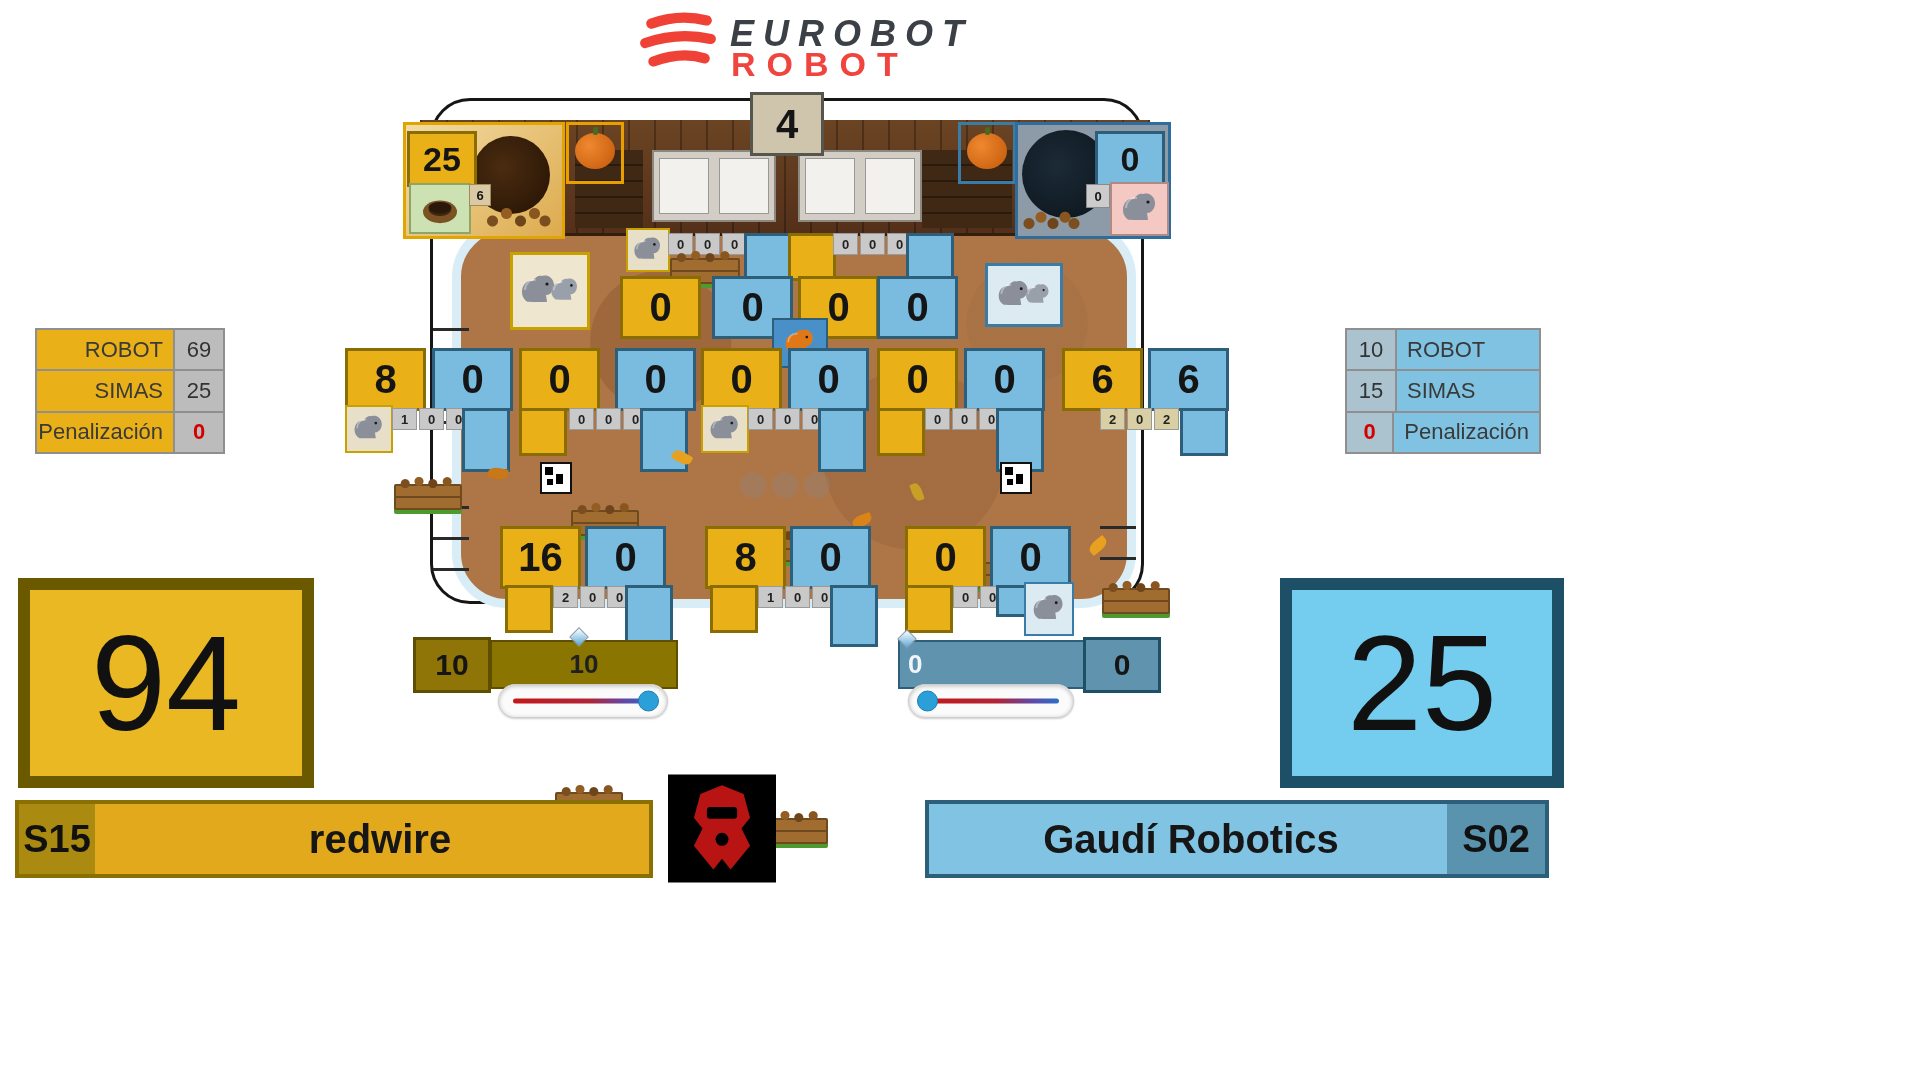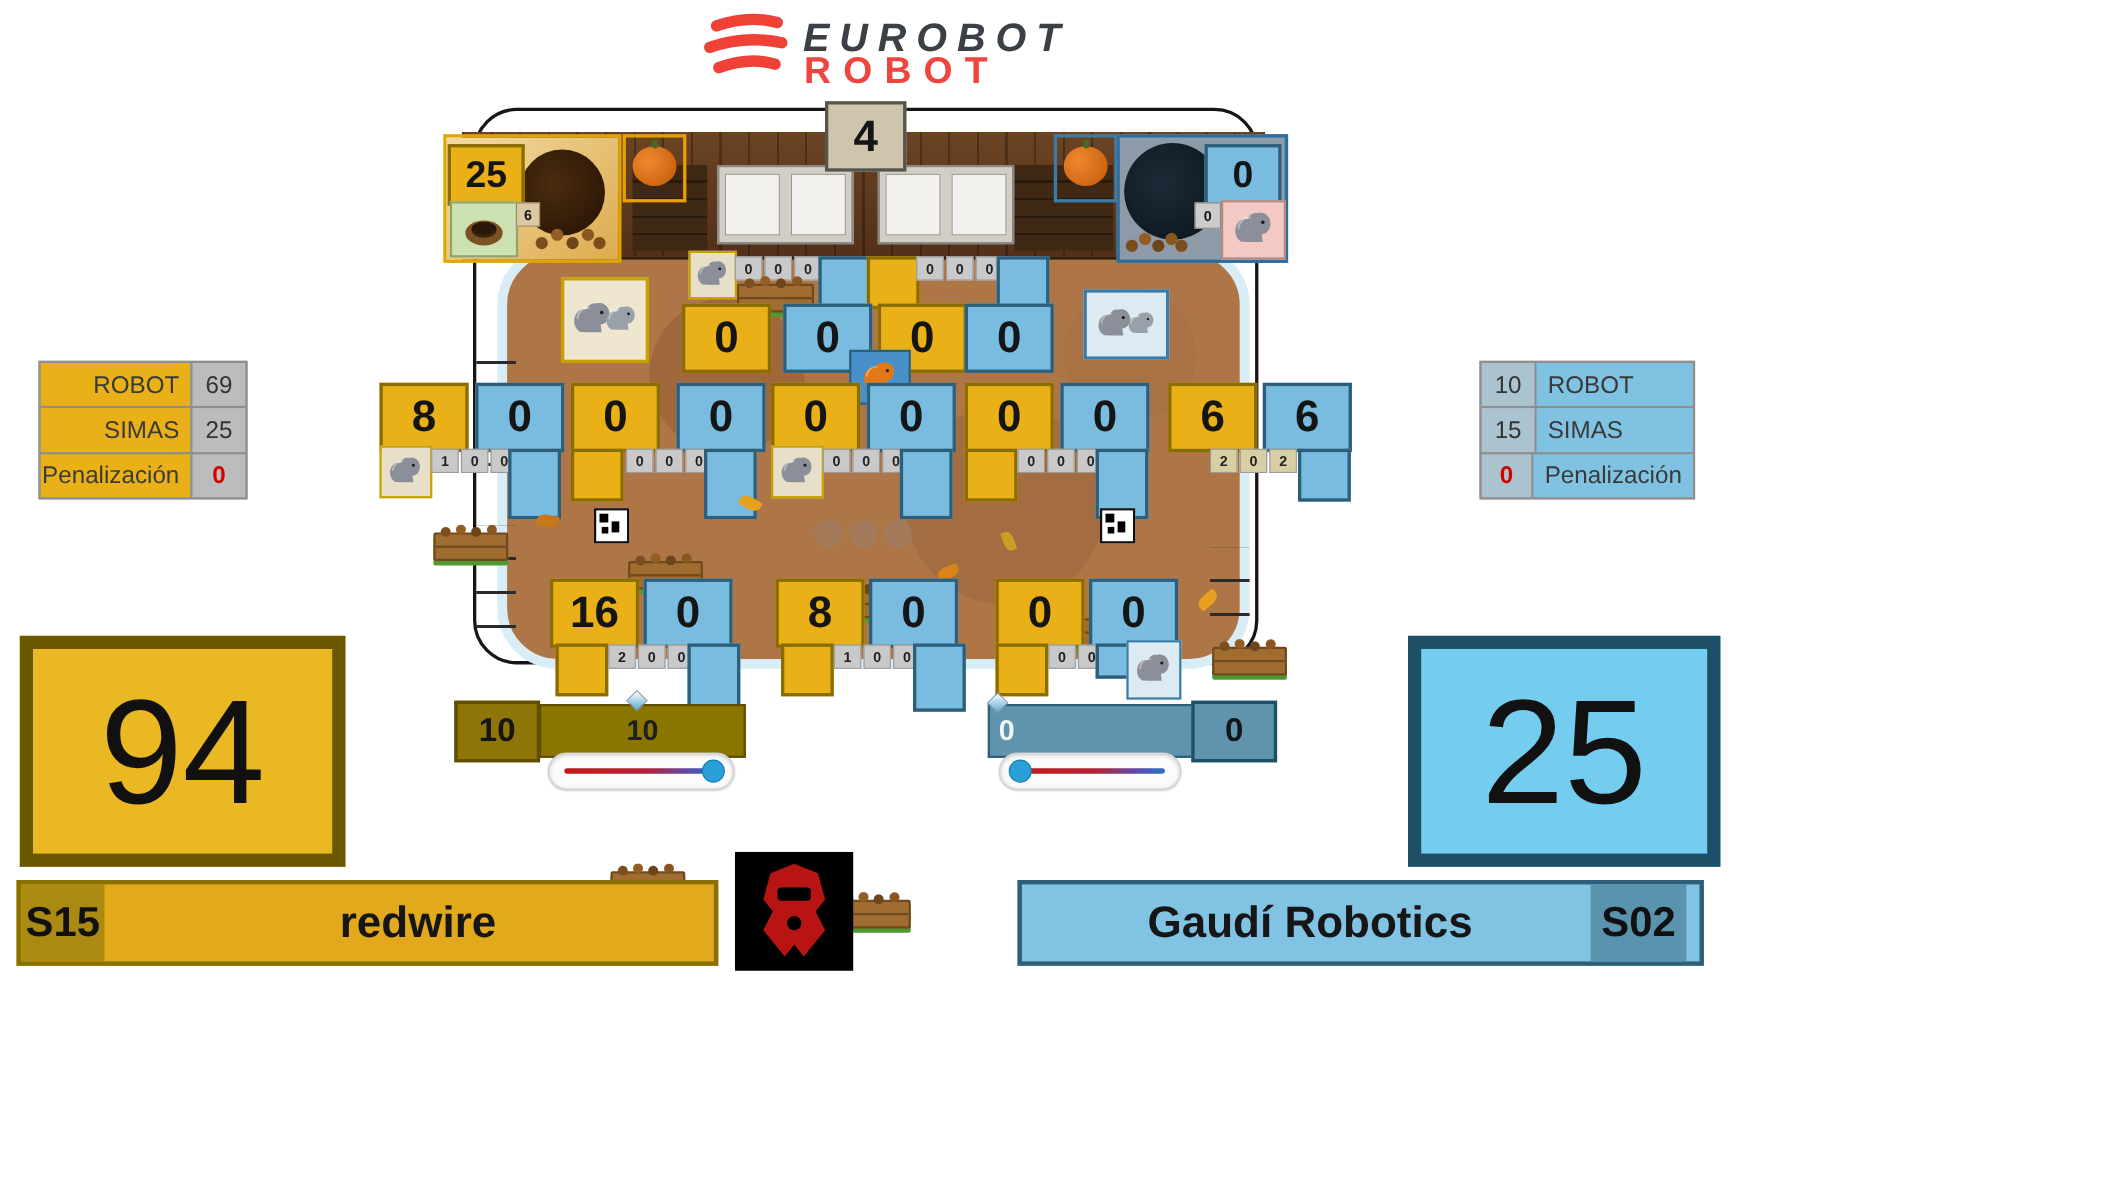--- a/index.html
+++ b/index.html
@@ -376,21 +376,21 @@
     <div class="knob" style="left:8px"></div>
   </div>
 
   <div class="abs teambar" style="left:15px;top:800px;width:630px;height:70px;background:#e3a91d;border:4px solid #8a7000">
     <div class="code" style="width:76px;height:100%;background:#aa8a10">S15</div>
     <div class="abs" style="left:92px;right:0;top:0;bottom:0;display:flex;align-items:center;justify-content:center;font-size:40px">redwire</div>
   </div>
 
   <div class="abs teambar" style="left:925px;top:800px;width:616px;height:70px;background:#80c3e3;border:4px solid #2d5f7a">
     <div class="abs" style="left:0;right:92px;top:0;bottom:0;display:flex;align-items:center;justify-content:center;font-size:40px">Gaudí Robotics</div>
-    <div class="code abs" style="right:12px;top:0;width:87px;height:100%;background:#5a93ad">S02</div>
+    <div class="code abs" style="right:0;top:0;width:98px;height:100%;background:#5a93ad">S02</div>
   </div>
 
   <div class="abs" style="left:668px;top:772px;width:108px;height:113px">
     <svg style="width:100%;height:100%">
         <use href="#sym-redbot"></use>
       </svg>
   </div>
 
 </div>
 

